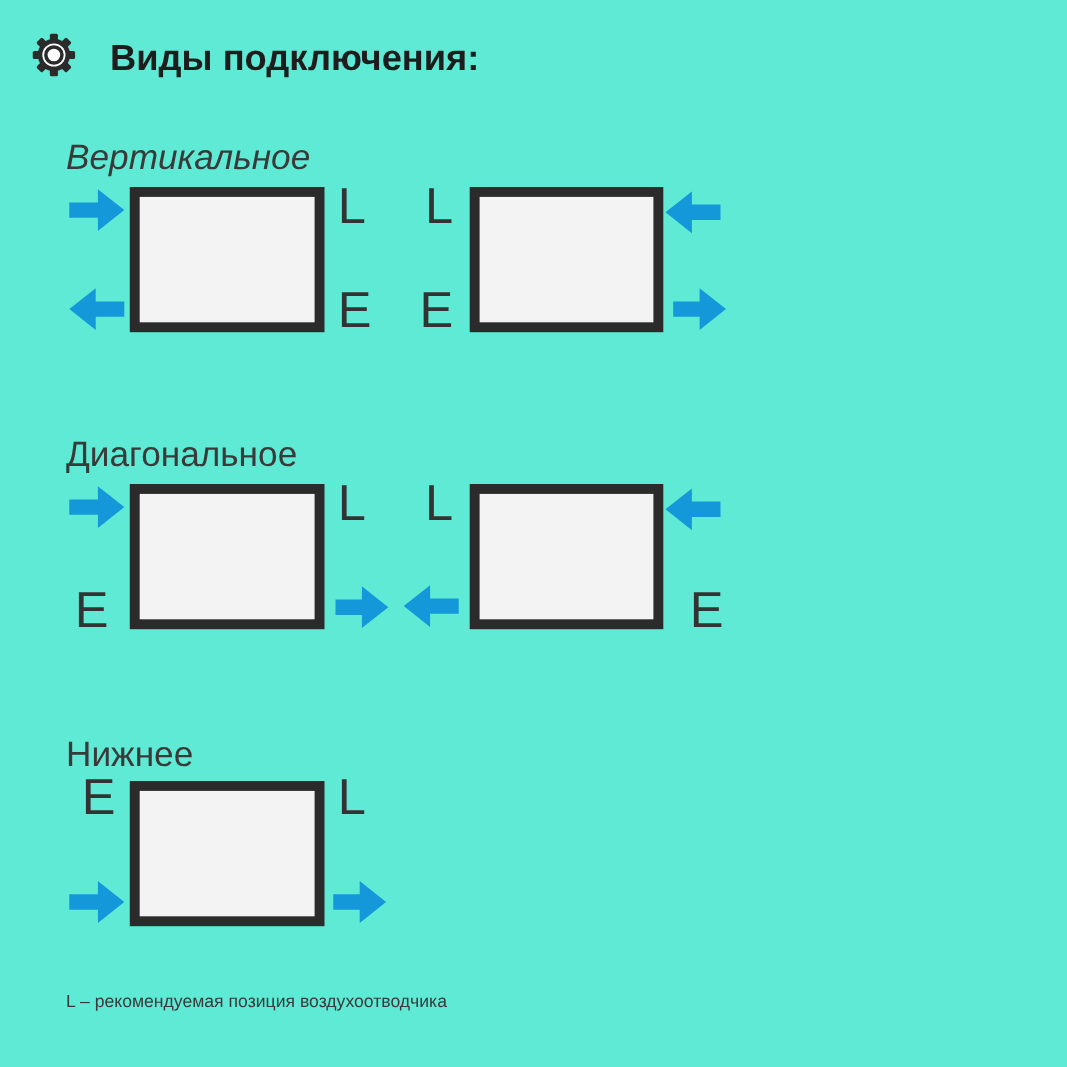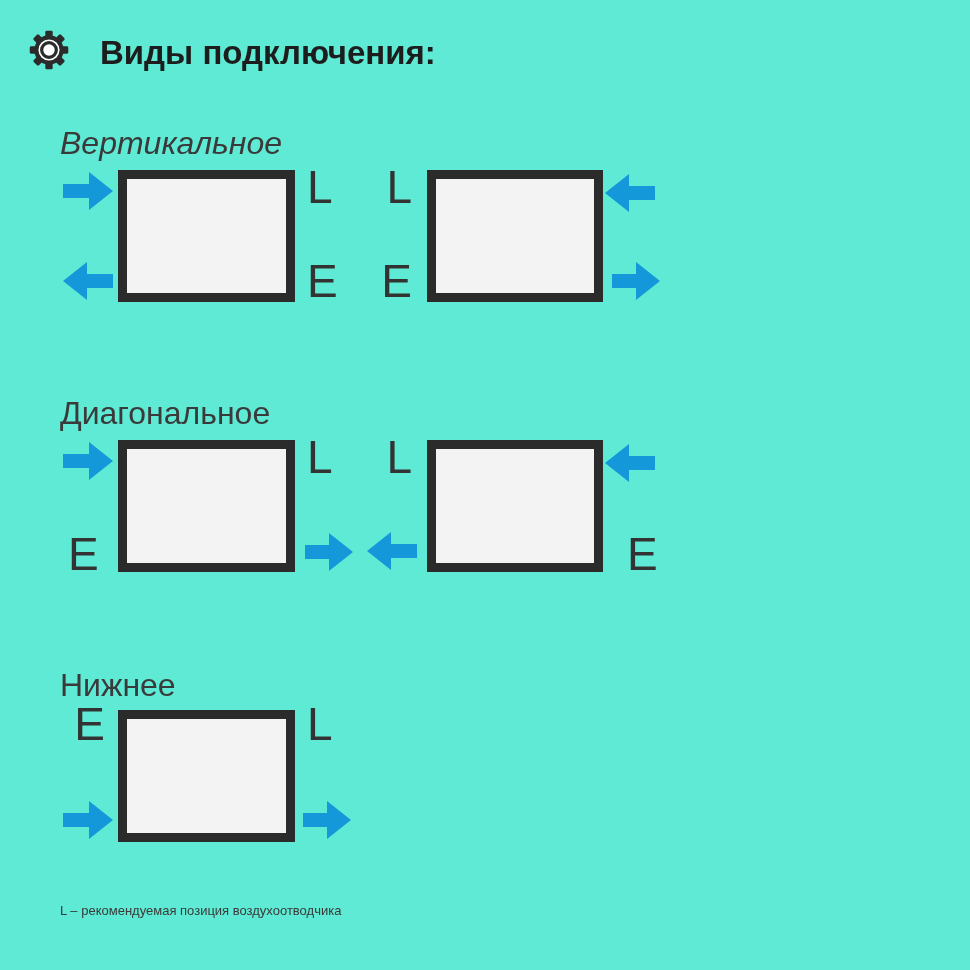--- a/index.html
+++ b/index.html
@@ -29,21 +29,21 @@
   .sec-title.diagonal  { top: 396px; }
   .sec-title.bottom    { top: 668px; text-align: right; }
   svg.diagram { display: block; }
   .rad-rect { stroke: #2b2b2b; stroke-width: 9px; }
   .diagram-label {
     font-family: "Liberation Sans", sans-serif;
     font-size: 46px; fill: #333333;
   }
   .legend {
     left: 60px; top: 898px;
-    font-size: 13px; line-height: 25px;
+    font-size: 16px; line-height: 25px;
     color: #3a3a3a;
   }
   .legend-line { white-space: nowrap; }
 </style>
 </head>
 <body>
 
 <div class="page">
 
   <svg class="abs gear" viewBox="0 0 48 48" aria-hidden="true">

